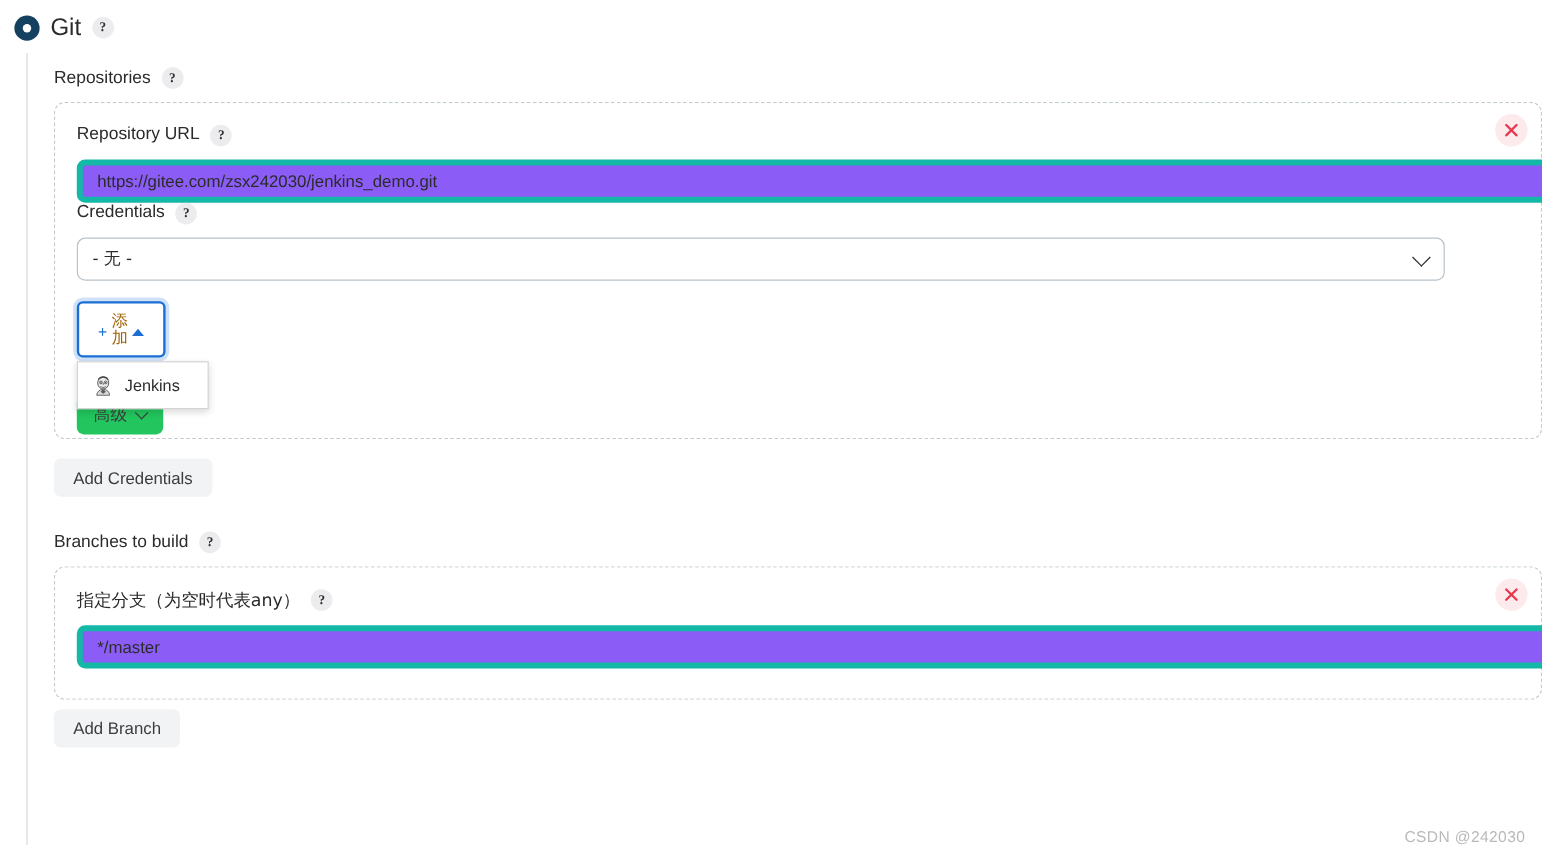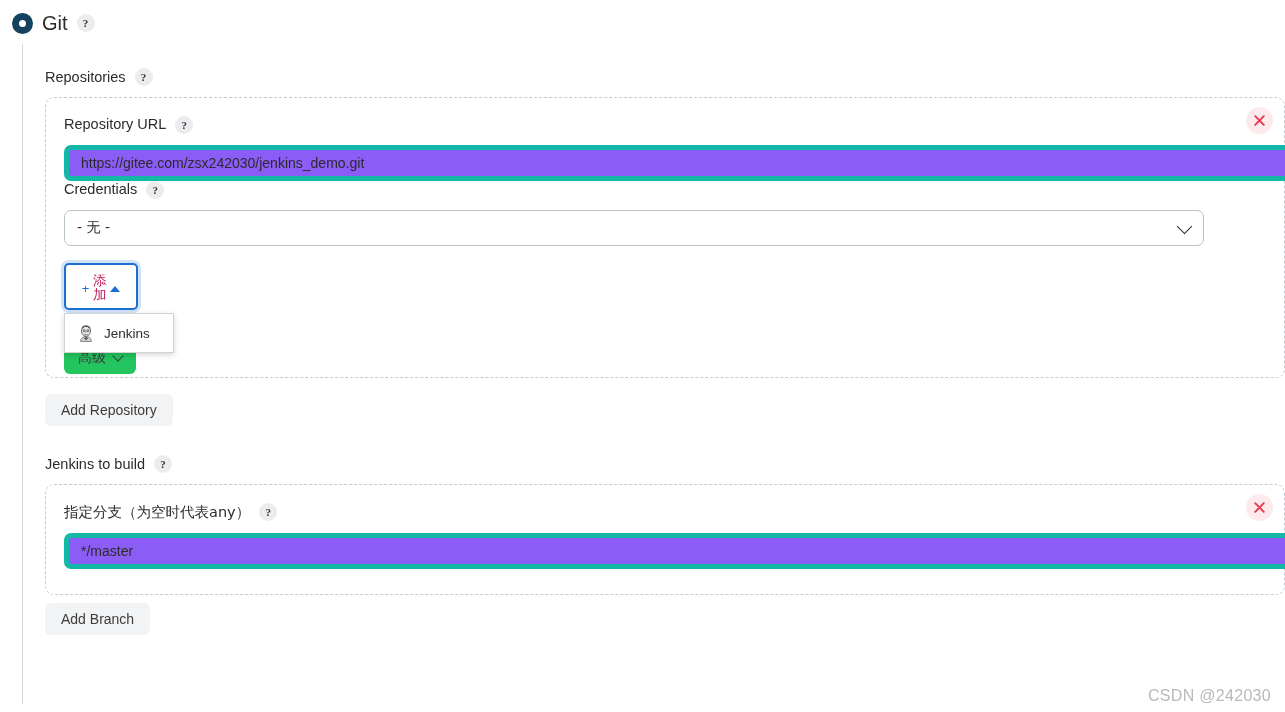--- a/index.html
+++ b/index.html
@@ -109,21 +109,21 @@
     box-shadow: 0 0 0 3px #cfe2f7;
     display: flex; align-items: center; justify-content: center;
     cursor: pointer; padding: 0;
   }
   .add-cred-inner {
     display: flex; align-items: center; justify-content: center;
     gap: 3px; width: 100%;
   }
   .plus-sign { color:#1a6fd4; font-size: 13px; line-height: 1; margin-top: 4px; }
   .add-cred-text {
-    color: #be185d; font-size: 13.5px; line-height: 14px;
+    color: #a16207; font-size: 13.5px; line-height: 14px;
     width: 15px; text-align: center; word-break: break-all;
     font-family: "DejaVu Sans", sans-serif;
   }
   .caret-up {
     width: 0; height: 0; margin-top: 5px;
     border-left: 5px solid transparent;
     border-right: 5px solid transparent;
     border-bottom: 6px solid #1a6fd4;
   }
 
@@ -166,21 +166,21 @@
     display: inline-flex; align-items: center; justify-content: center;
     height: 32px; padding: 0 16px;
     background: #f2f3f5; border: none; border-radius: 6px;
     font-size: 14px; color: #3c3c3c; cursor: pointer;
     font-family: "Liberation Sans", "DejaVu Sans", sans-serif;
   }
 
   
   .watermark {
     position: absolute; right: 14px; bottom: 7px;
-    font-size: 16px; color: #b9b9b9; letter-spacing: .3px;
+    font-size: 13px; color: #b9b9b9; letter-spacing: .3px;
     user-select: none;
   }
   .cjk { font-family: "DejaVu Sans", sans-serif; }
 </style>
 </head>
 <body>
 
 <div class="page">
 
   <div class="radio-row">
@@ -188,21 +188,21 @@
       <span class="dot"></span>
     </span>
     <span class="radio-label">Git</span>
     <span class="help">?</span>
   </div>
 
   <div class="body-wrap">
     <div class="inner">
 
       
-      <div class="section-title" style="margin-top:24px;">
+      <div class="section-title" style="margin-top:12px;">
         <span>Repositories</span>
         <span class="help">?</span>
       </div>
 
       <div class="dashed-box" style="margin-top:11px; height:281px;">
 
         <button class="del-btn">
           <svg width="11" height="11" viewBox="0 0 11 11">
             <path d="M1.2 1.2 L9.8 9.8 M9.8 1.2 L1.2 9.8" stroke="#e8384f" stroke-width="1.9" stroke-linecap="round"></path>
           </svg>
@@ -255,25 +255,25 @@
                 <path d="M9 12.4 L6.8 14.4 L9 16.2 L11.2 14.4 Z" fill="#5a5a5a"></path>
               </svg>
               <span>Jenkins</span>
             </div>
           </div>
 
         </div>
       </div>
 
       
-      <button class="grey-btn" style="margin-top:16px;">Add Repository</button>
+      <button class="grey-btn" style="margin-top:16px;">Add Credentials</button>
 
       
       <div class="section-title" style="margin-top:29px;">
-        <span>Jenkins to build</span>
+        <span>Branches to build</span>
         <span class="help">?</span>
       </div>
 
       <div class="dashed-box" style="margin-top:11px; height:111px;">
         <button class="del-btn">
           <svg width="11" height="11" viewBox="0 0 11 11">
             <path d="M1.2 1.2 L9.8 9.8 M9.8 1.2 L1.2 9.8" stroke="#e8384f" stroke-width="1.9" stroke-linecap="round"></path>
           </svg>
         </button>
 

